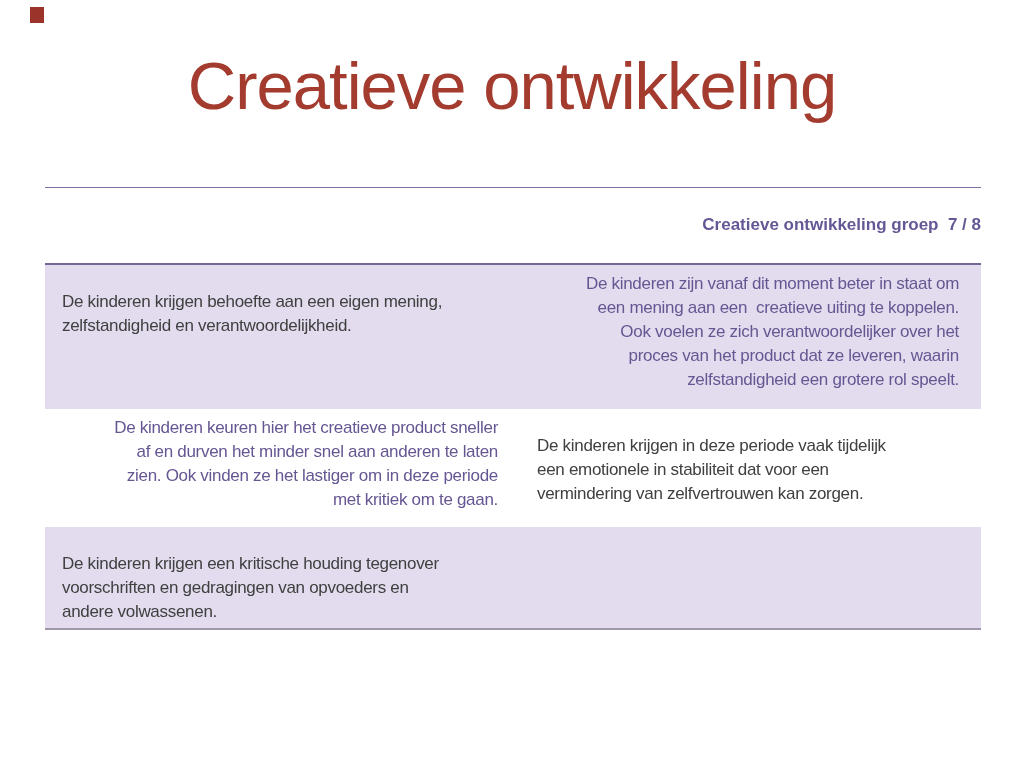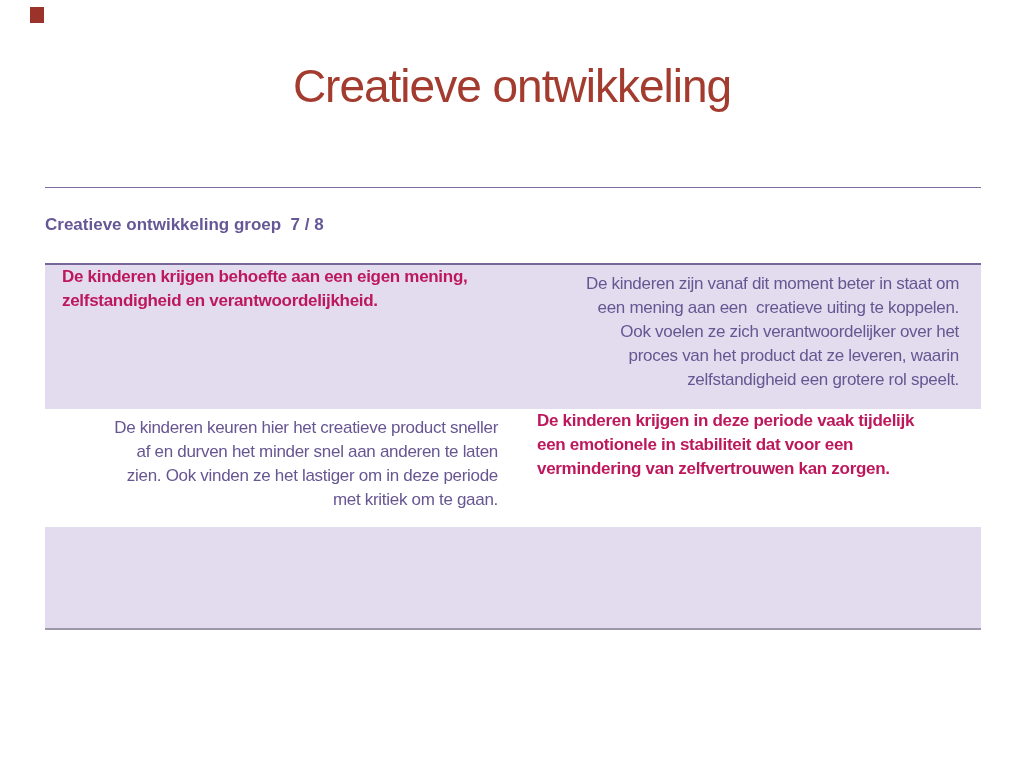--- a/index.html
+++ b/index.html
@@ -23,40 +23,40 @@
     height: 16px;
     background: #9c332b;
   }
   .title {
     position: absolute;
     left: 0;
     top: 48px;
     width: 1024px;
     margin: 0;
     text-align: center;
-    font-size: 46px;
+    font-size: 67px;
     font-weight: 400;
     letter-spacing: -1px;
     color: #a33b2f;
     line-height: 76px;
   }
   .header-rule {
     position: absolute;
     left: 45px;
     top: 187px;
     width: 936px;
     height: 0;
     border-top: 1px solid #7d6da0;
   }
   .caption {
     position: absolute;
     left: 45px;
     top: 214px;
     width: 936px;
-    text-align: left;
+    text-align: right;
     font-size: 17px;
     font-weight: 600;
     color: #665896;
     white-space: pre;
     line-height: 22px;
   }
   .dev-table {
     position: absolute;
     left: 45px;
     top: 263px;
@@ -75,23 +75,23 @@
   .t-row.r3 { min-height: 101px; }
   .cell {
     box-sizing: border-box;
     font-size: 17px;
     line-height: 24px;
     letter-spacing: -0.3px;
     white-space: pre;
     overflow: visible;
   }
   .cell.left {
-    padding: 0 4px 0 17px;
-    font-weight: 700;
-    color: #be185d;
+    padding: 25px 4px 0 17px;
+    font-weight: 400;
+    color: #404040;
   }
   .cell.right {
     padding: 7px 22px 0 8px;
     font-weight: 400;
     color: #665692;
     text-align: right;
   }
 </style>
 </head>
 <body>
@@ -122,17 +122,20 @@
       <div class="cell right">De kinderen keuren hier het creatieve product sneller
 af en durven het minder snel aan anderen te laten
 zien. Ook vinden ze het lastiger om in deze periode
 met kritiek om te gaan.</div>
       <div class="cell left">De kinderen krijgen in deze periode vaak tijdelijk
 een emotionele in stabiliteit dat voor een
 vermindering van zelfvertrouwen kan zorgen.</div>
     </div>
 
     <div class="t-row r3 alt">
+      <div class="cell left">De kinderen krijgen een kritische houding tegenover
+voorschriften en gedragingen van opvoeders en
+andere volwassenen.</div>
     </div>
 
   </div>
 
 </div>
 
 </body></html>

